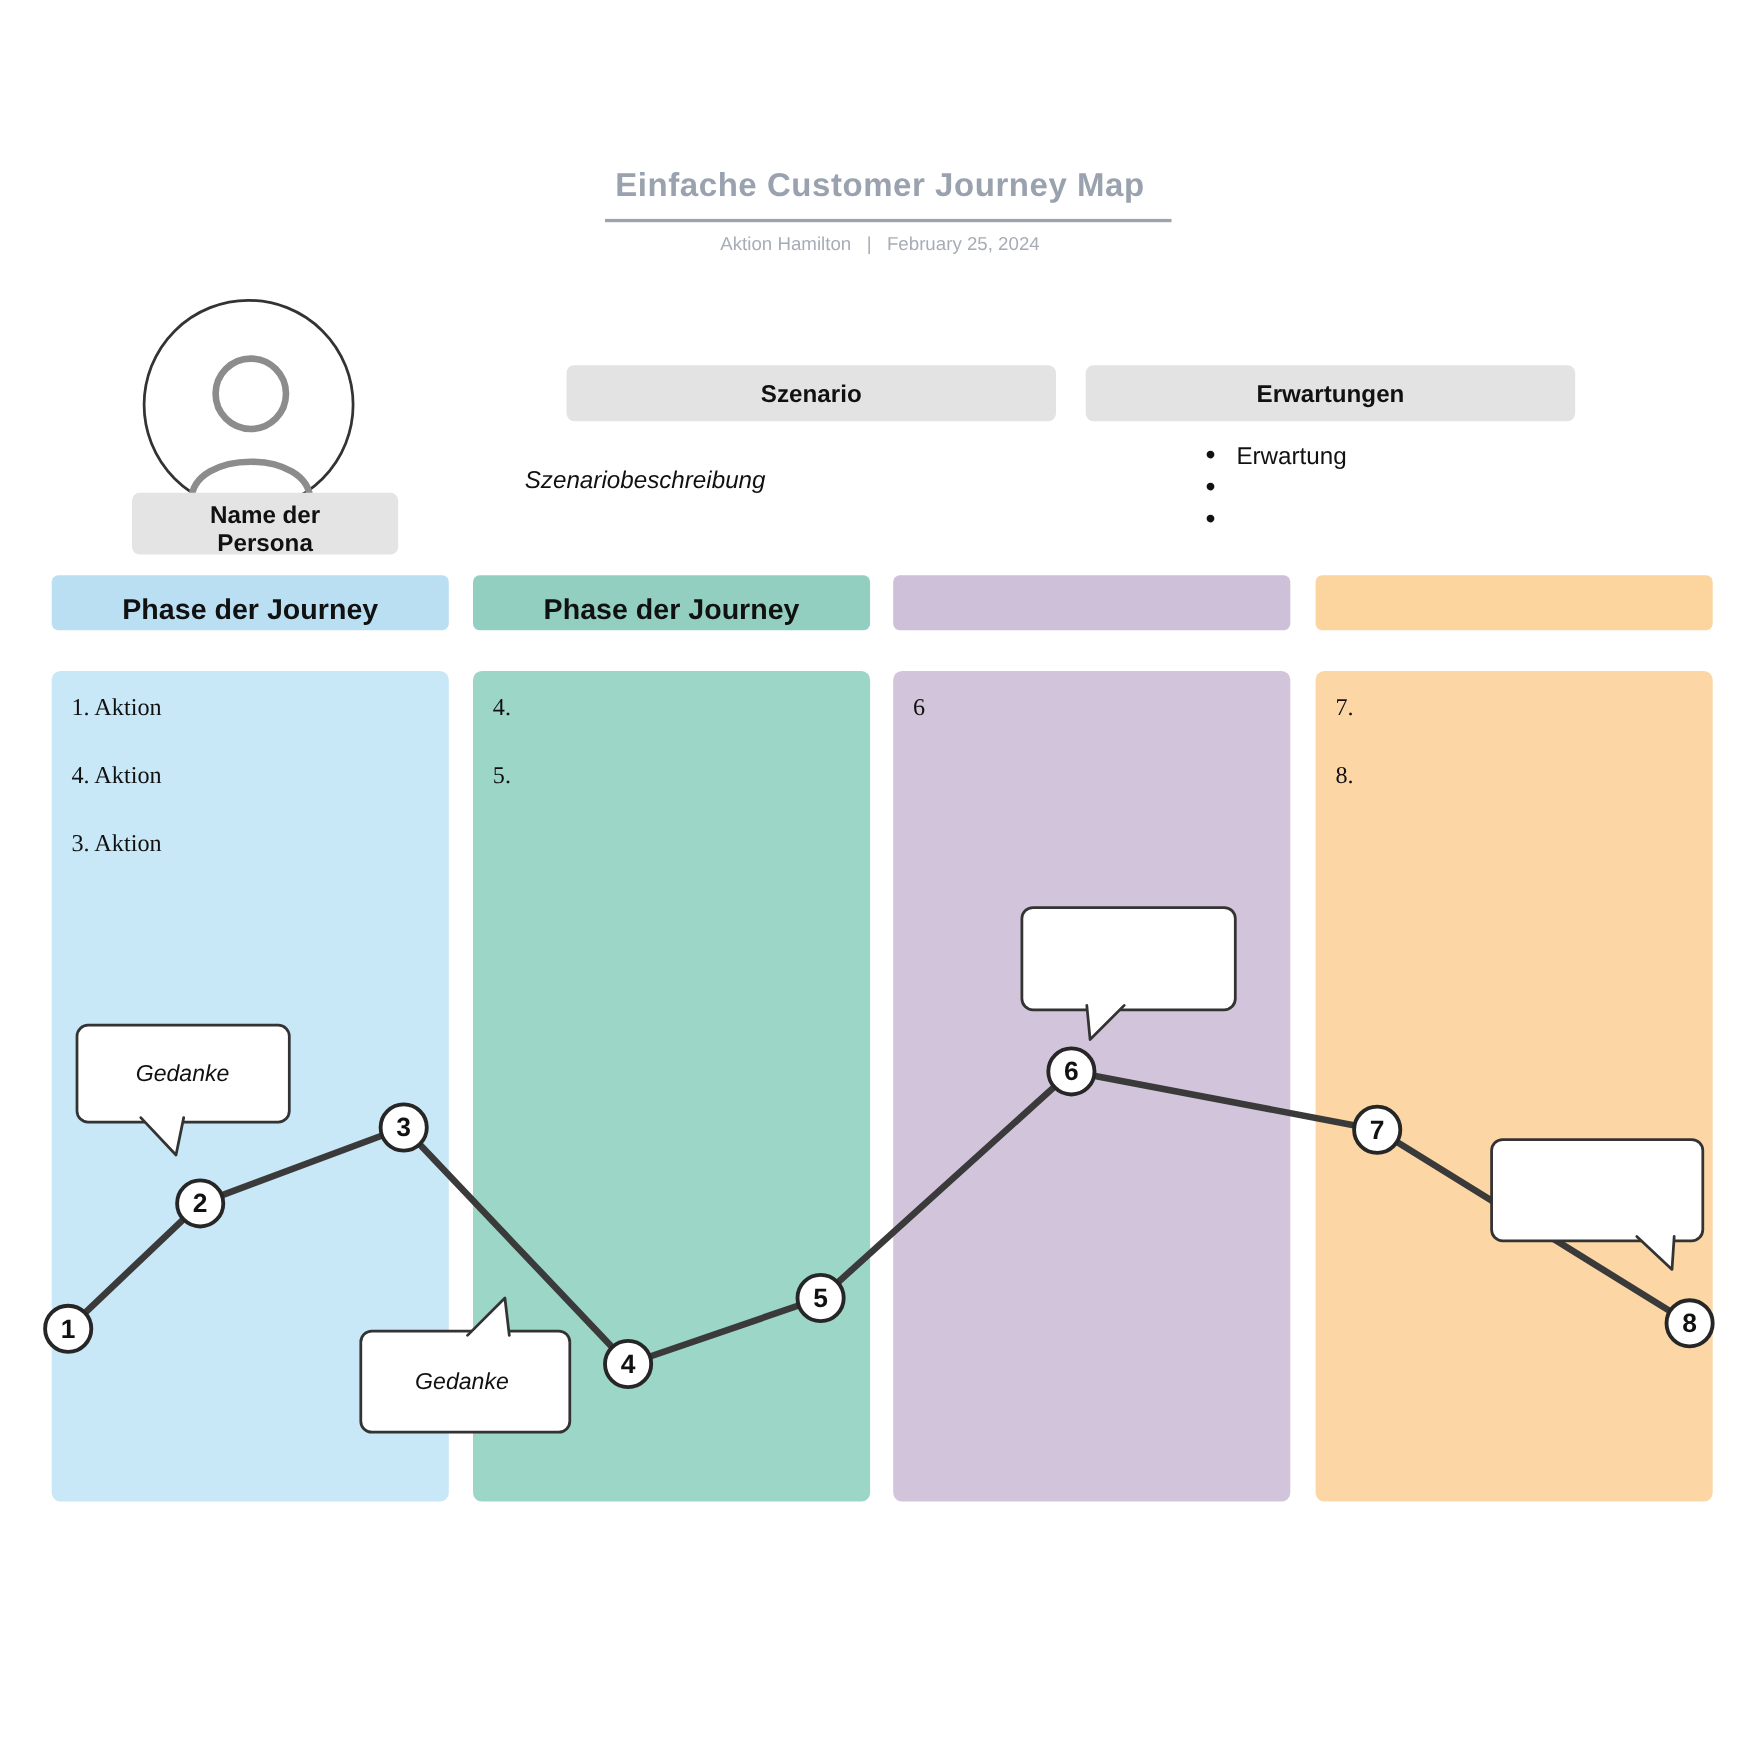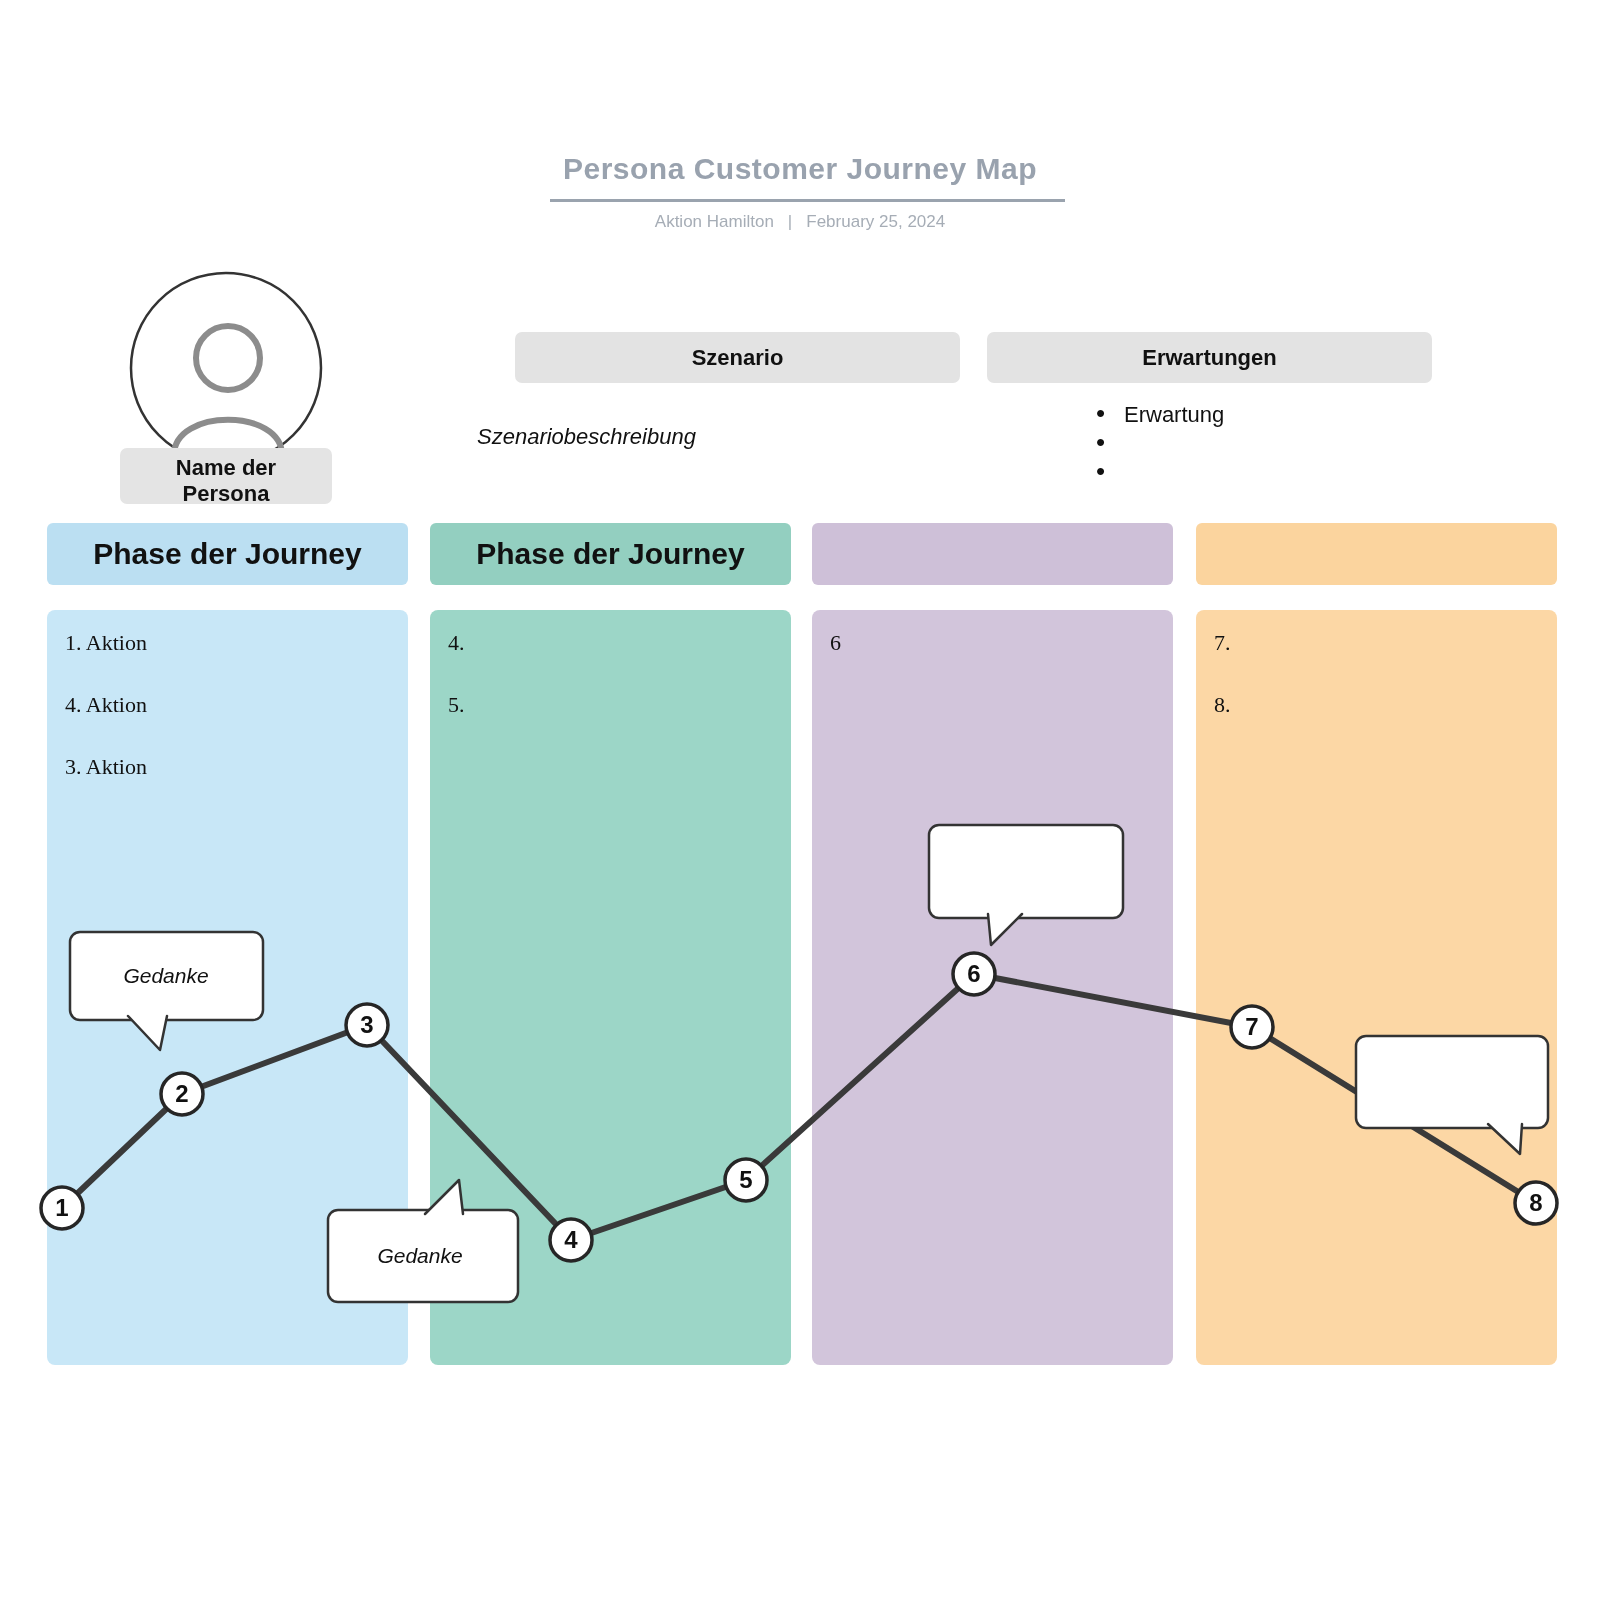--- a/index.html
+++ b/index.html
@@ -18,21 +18,21 @@
   }
   .page-subtitle{
     position:absolute;left:0;width:1600px;top:212px;text-align:center;
     font-size:17px;color:#a6adb6;
   }
   .page-subtitle span{margin:0 7px;}
 
   
   .persona-avatar{left:128px;top:270px;}
   .persona-name{
-    left:120px;top:448px;width:212px;height:56px;background:#e4e4e4;
+    left:120px;top:448px;width:242px;height:56px;background:#e4e4e4;
     border-radius:7px;text-align:center;font-weight:bold;font-size:22px;
     line-height:26px;padding-top:7px;box-sizing:border-box;
   }
   .persona-name .inner{width:150px;margin:0 auto;}
 
   
   .gray-header{
     background:#e3e3e3;border-radius:7px;text-align:center;
     font-weight:bold;font-size:22px;line-height:51px;height:51px;
   }
@@ -44,22 +44,22 @@
   }
   .expectations-list li{
     position:relative;padding-left:28px;min-height:29px;line-height:29px;
   }
   .expectations-list li::before{
     content:"\2022";position:absolute;left:0;top:-1px;font-size:26px;color:#111;
   }
 
   
   .phase-header{
-    position:absolute;top:523px;height:62px;width:361px;border-radius:6px;
-    text-align:center;font-weight:bold;font-size:30px;line-height:62px;
+    position:absolute;top:523px;height:50px;width:361px;border-radius:6px;
+    text-align:center;font-weight:bold;font-size:26px;line-height:62px;
   }
   .phase-body{
     position:absolute;top:610px;height:755px;width:361px;border-radius:8px;
     box-sizing:border-box;padding:20px 0 0 18px;
   }
   .phase-item{font-size:22px;line-height:26px;margin-bottom:36px;font-family:Liberation Serif, serif;}
 
   
   #overlay{position:absolute;left:0;top:0;width:1600px;height:1600px;z-index:5;}
   #journey-line{fill:none;stroke-width:6px;stroke-linecap:round;stroke-linejoin:round;}
@@ -70,21 +70,21 @@
                 text-anchor:middle;fill:#111;}
   #journey-points circle{fill:#ffffff;stroke:#262626;stroke-width:3.5px;}
   #journey-points text{font:bold 24px "Liberation Sans",sans-serif;
                        text-anchor:middle;fill:#111;}
   .avatar-ring{fill:#ffffff;stroke:#333333;stroke-width:2.5px;}
   .avatar-person{fill:none;stroke:#8c8c8c;stroke-width:6px;stroke-linecap:round;}
 </style>
 </head>
 <body>
 
-<div class="page-title">Persona Customer Journey Map</div>
+<div class="page-title">Einfache Customer Journey Map</div>
 <div class="title-underline"></div>
 <div class="page-subtitle">
   <span>Aktion Hamilton</span><span>|</span><span>February 25, 2024</span>
 </div>
 
 <svg class="abs persona-avatar" width="196" height="196" viewBox="0 0 196 196" style="left:128px;top:270px;">
   <circle class="avatar-ring" cx="98" cy="98" r="95"></circle>
   <g>
     <circle class="avatar-person" cx="100" cy="88" r="32"></circle>
     <path class="avatar-person" d="M 46 185 C 46 138 154 138 154 185"></path>

